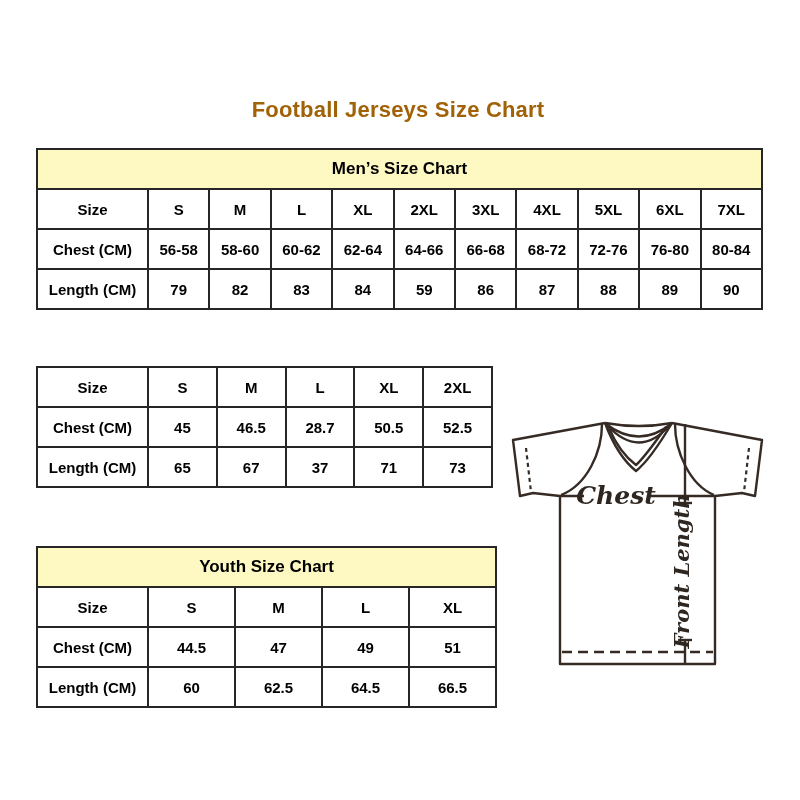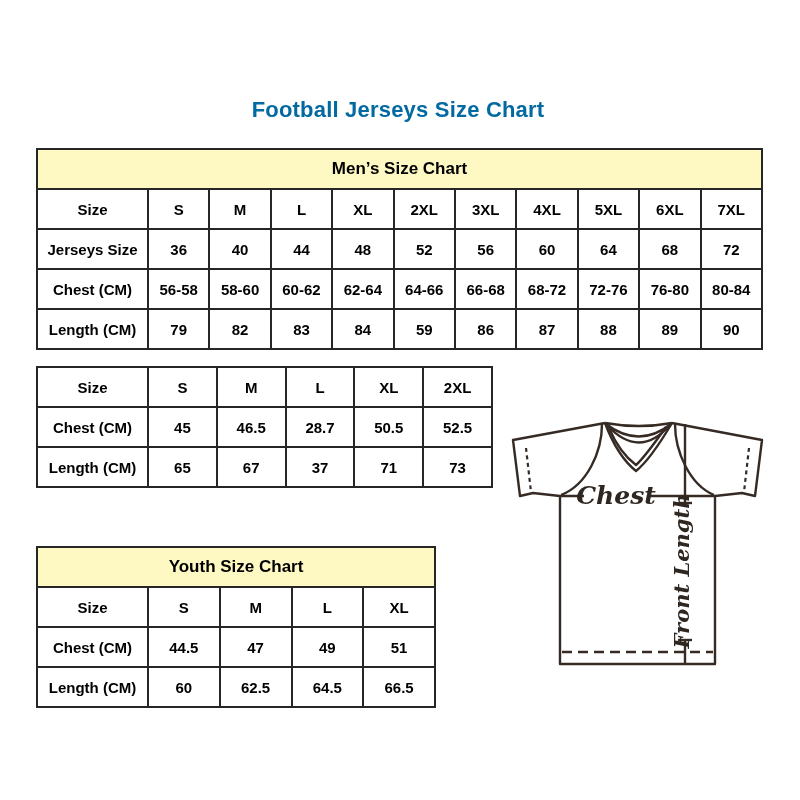--- a/index.html
+++ b/index.html
@@ -10,21 +10,21 @@
     position: relative;
     overflow: hidden;
   }
   .page-title {
     position: absolute;
     top: 97px; left: 0; width: 796px;
     margin: 0;
     text-align: center;
     font-size: 22px;
     font-weight: 700;
-    color: #0369a1;
+    color: #a16207;
     letter-spacing: 0.2px;
   }
   table.size-table {
     position: absolute;
     border-collapse: collapse;
     table-layout: fixed;
     background: #ffffff;
   }
   table.size-table td {
     border: 2px solid #262626;
@@ -38,21 +38,21 @@
     overflow: hidden;
     white-space: nowrap;
   }
   table.size-table td.section-cell {
     background: #fef9c3;
     font-size: 17px;
   }
   col.label-col { width: 111px; }
   #mens-table   { left: 36px; top: 148px; width: 727px; }
   #womens-table { left: 36px; top: 366px; width: 457px; }
-  #youth-table  { left: 36px; top: 546px; width: 400px; }
+  #youth-table  { left: 36px; top: 546px; width: 461px; }
   #jersey-figure {
     position: absolute;
     left: 505px; top: 407px;
     width: 262px; height: 260px;
   }
   #jersey-figure .measure-text {
     font-family: "DejaVu Serif", serif;
     font-style: italic;
     font-weight: 700;
     fill: #2e2620;
@@ -88,33 +88,20 @@
     <td>L</td>
     <td>XL</td>
     <td>2XL</td>
     <td>3XL</td>
     <td>4XL</td>
     <td>5XL</td>
     <td>6XL</td>
     <td>7XL</td>
   </tr>
   <tr>
-    <td>Jerseys Size</td>
-    <td>36</td>
-    <td>40</td>
-    <td>44</td>
-    <td>48</td>
-    <td>52</td>
-    <td>56</td>
-    <td>60</td>
-    <td>64</td>
-    <td>68</td>
-    <td>72</td>
-  </tr>
-  <tr>
     <td>Chest (CM)</td>
     <td>56-58</td>
     <td>58-60</td>
     <td>60-62</td>
     <td>62-64</td>
     <td>64-66</td>
     <td>66-68</td>
     <td>68-72</td>
     <td>72-76</td>
     <td>76-80</td>

